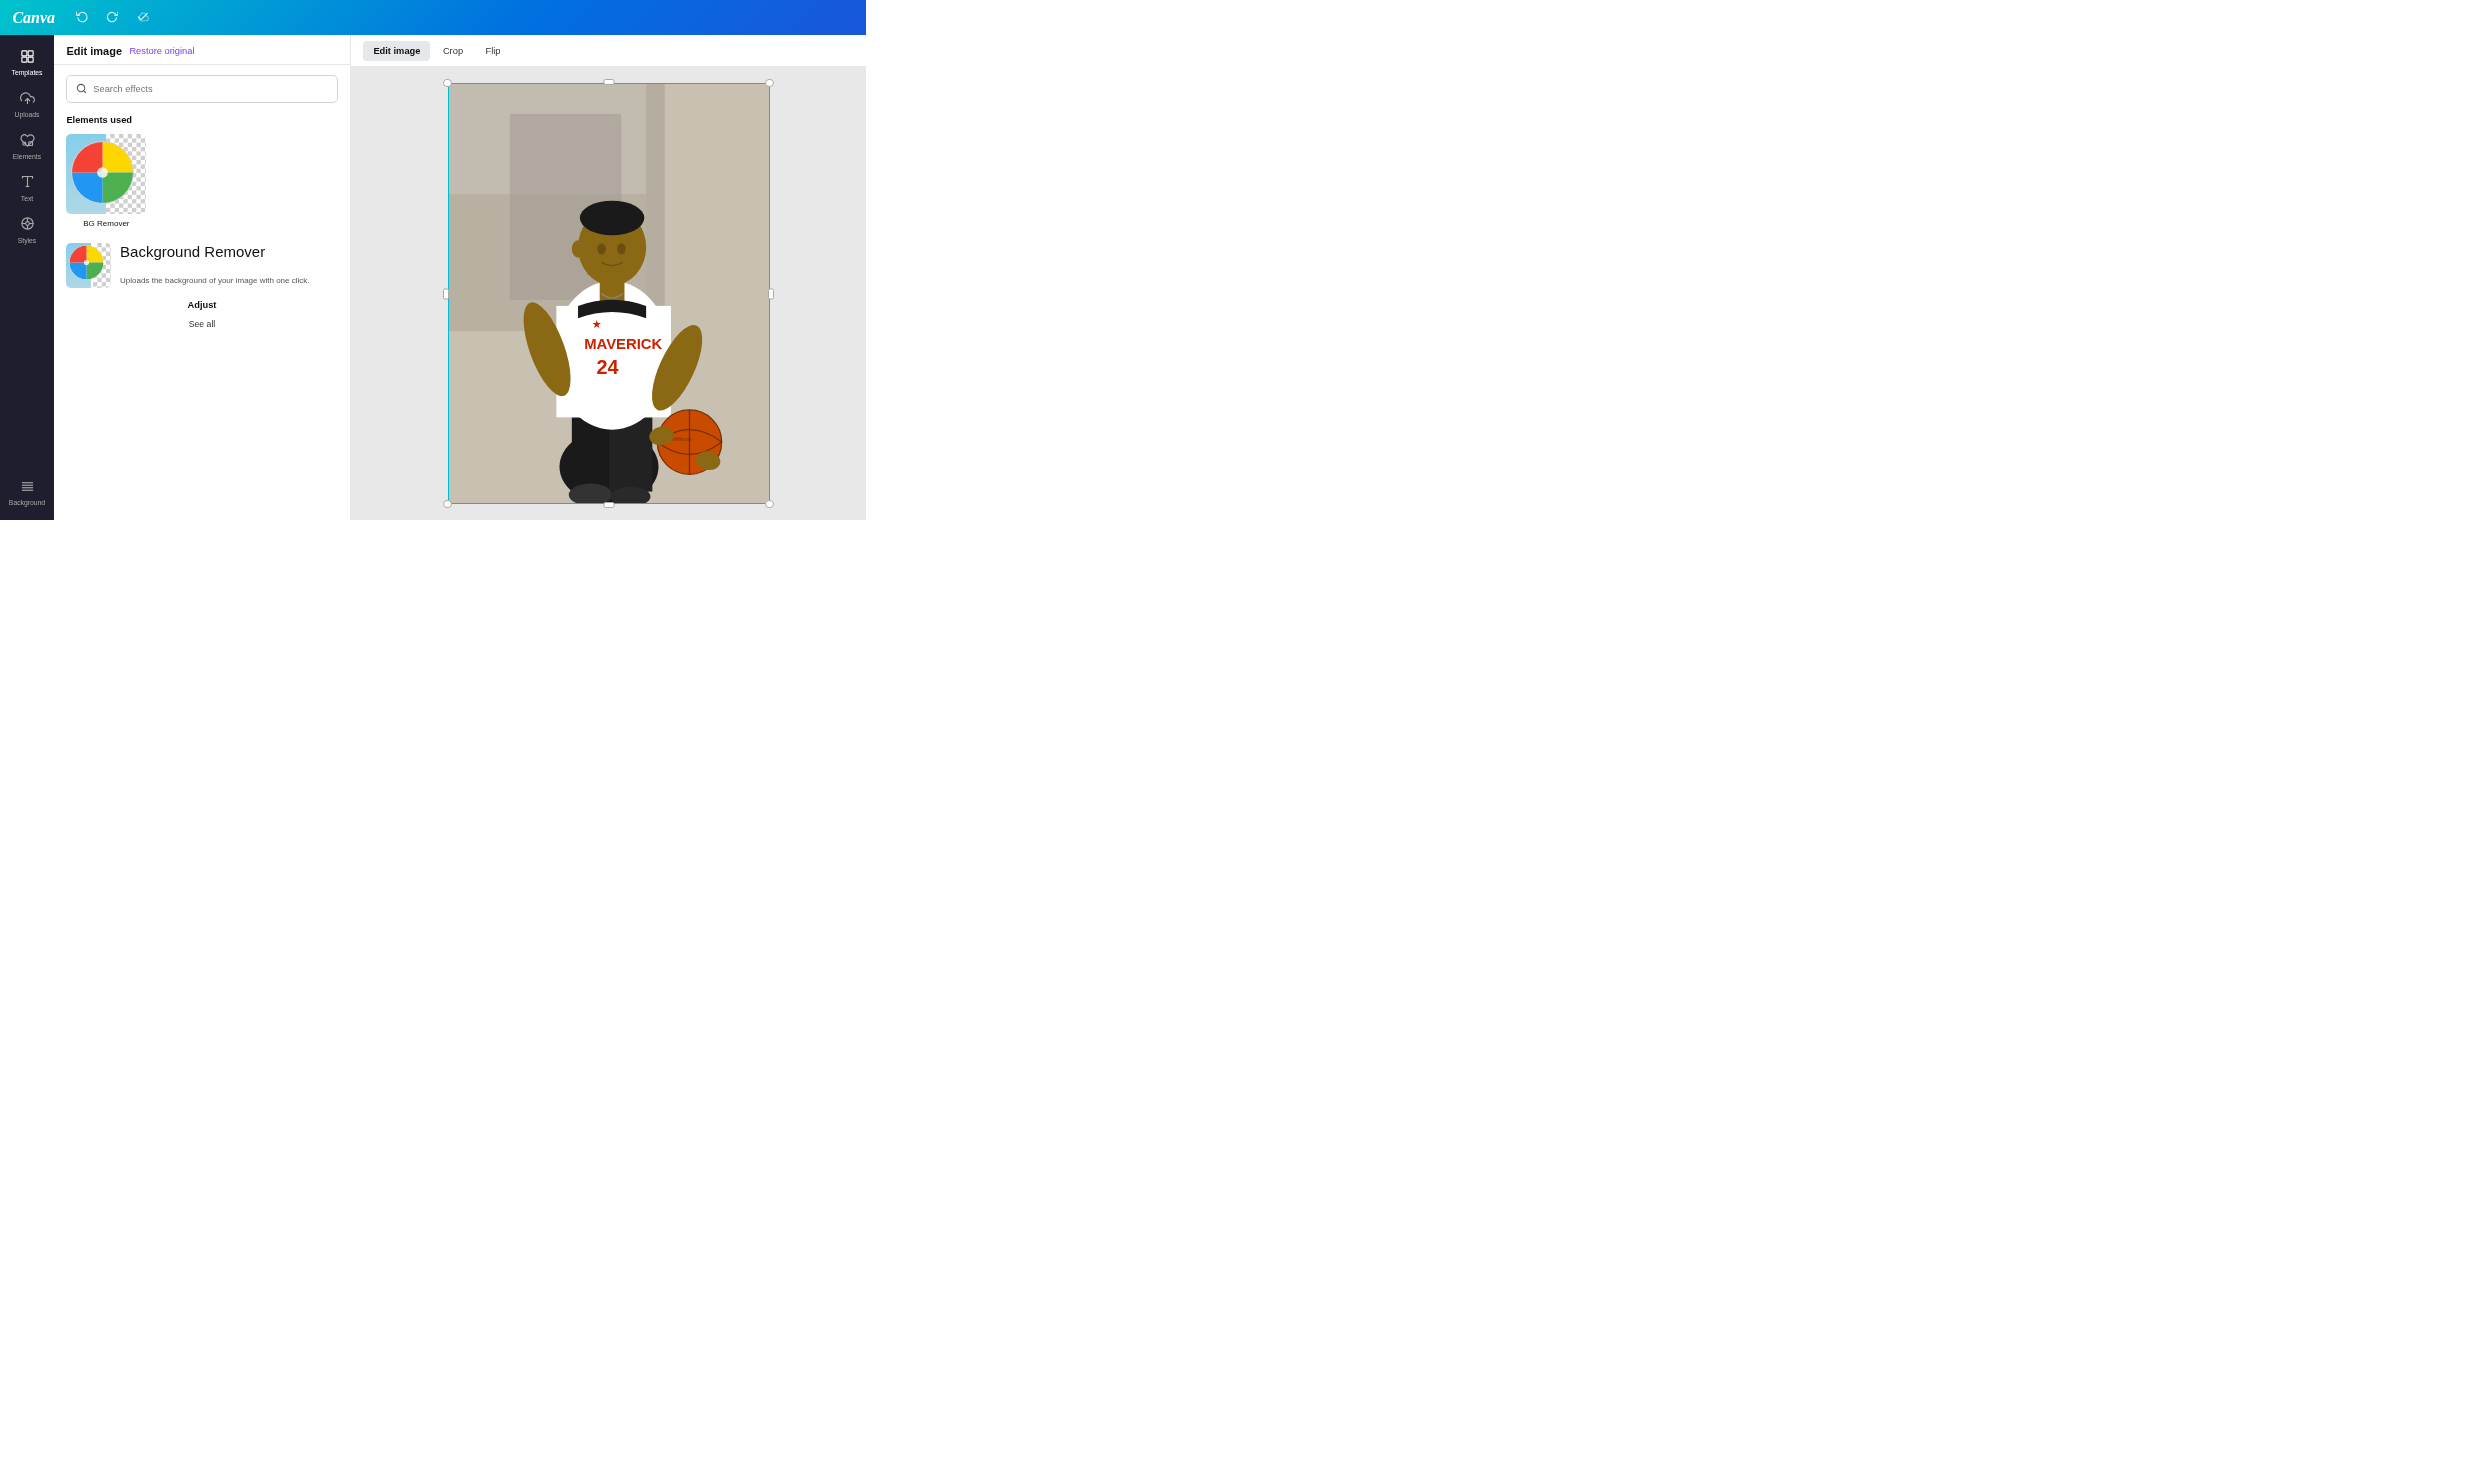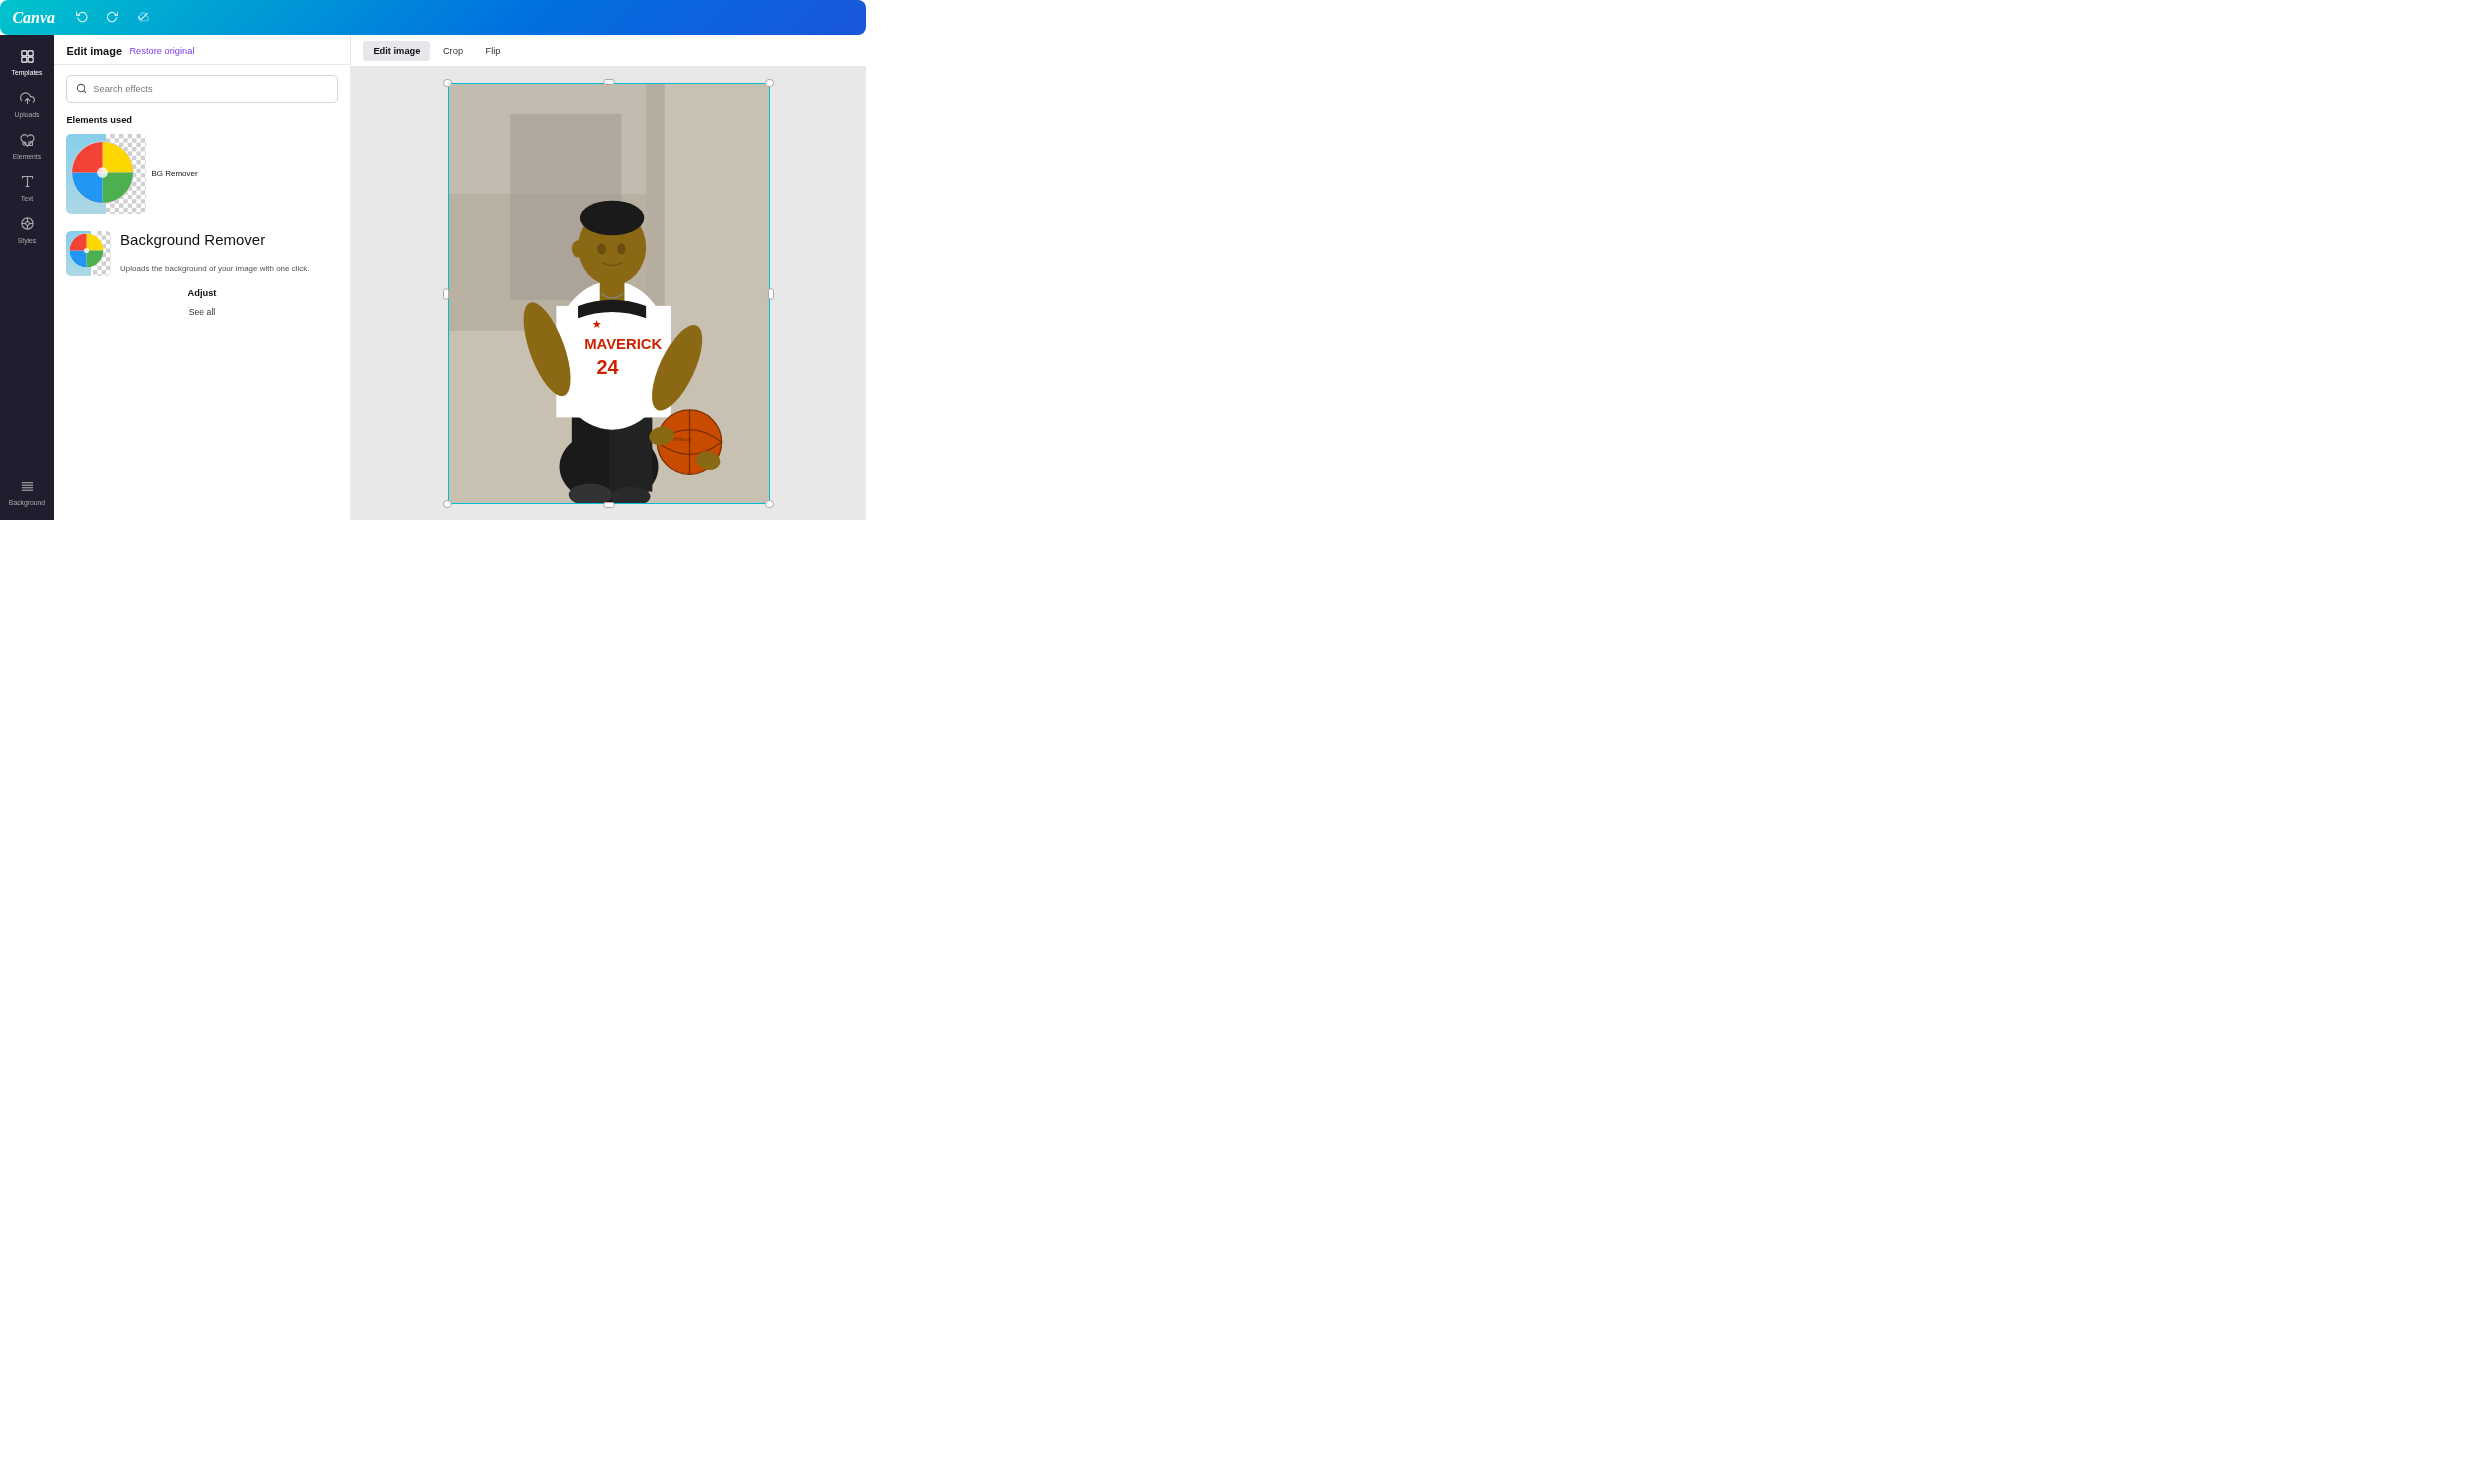--- a/index.html
+++ b/index.html
@@ -7,21 +7,20 @@
 
     
     .topbar {
       height: 35px;
       background: linear-gradient(135deg, #00c4cc 0%, #0070e0 60%, #1a56db 100%);
       display: flex;
       align-items: center;
       padding: 0 12.4px;
       gap: 10px;
       flex-shrink: 0;
-      border-radius: 8px;
     }
     .canva-logo {
       font-family: Georgia, serif;
       font-style: italic;
       font-size: 16px;
       font-weight: bold;
       color: white;
       margin-right: 7.4px;
     }
     .topbar-icon-btn {
@@ -130,20 +129,21 @@
       color: #111;
       margin-bottom: 8.7px;
     }
 
     
     .recently-used {
       margin-bottom: 15px;
     }
     .bg-remover-card {
       display: inline-flex;
+      flex-direction: column;
       align-items: center;
       gap: 5px;
       cursor: pointer;
     }
     .bg-remover-thumb {
       width: 80px;
       height: 80px;
       border-radius: 5px;
       overflow: hidden;
       position: relative;

